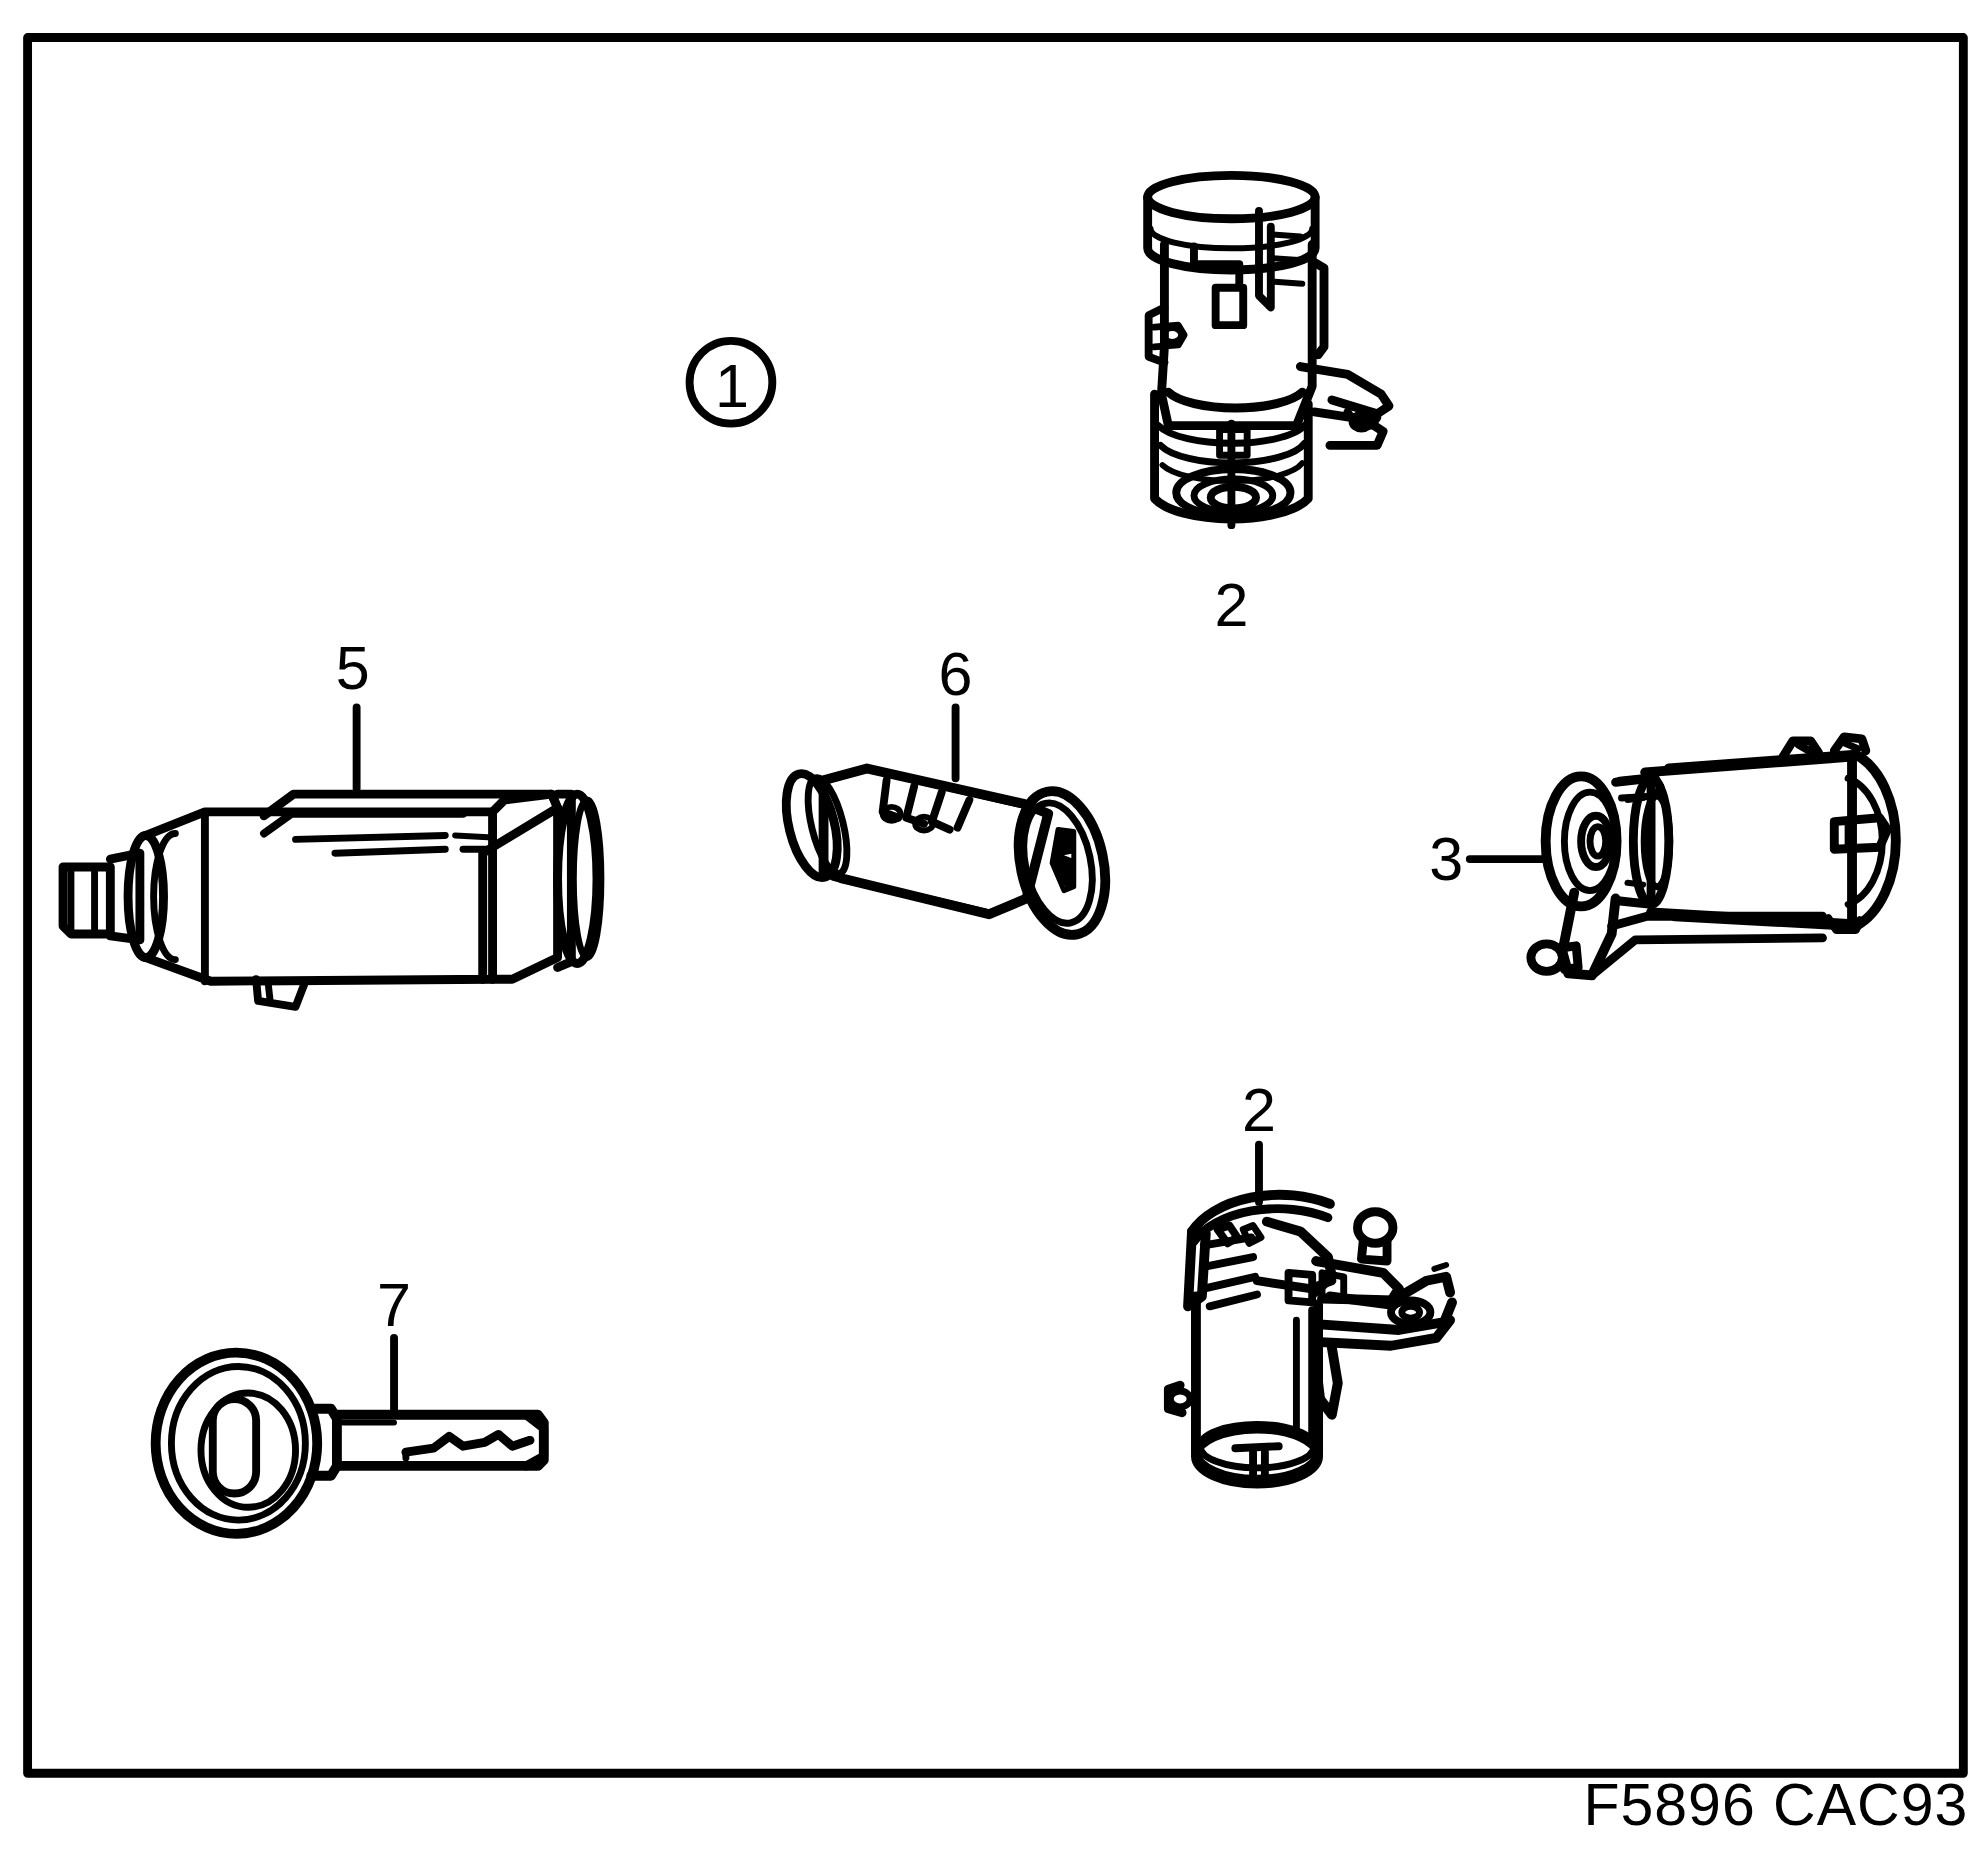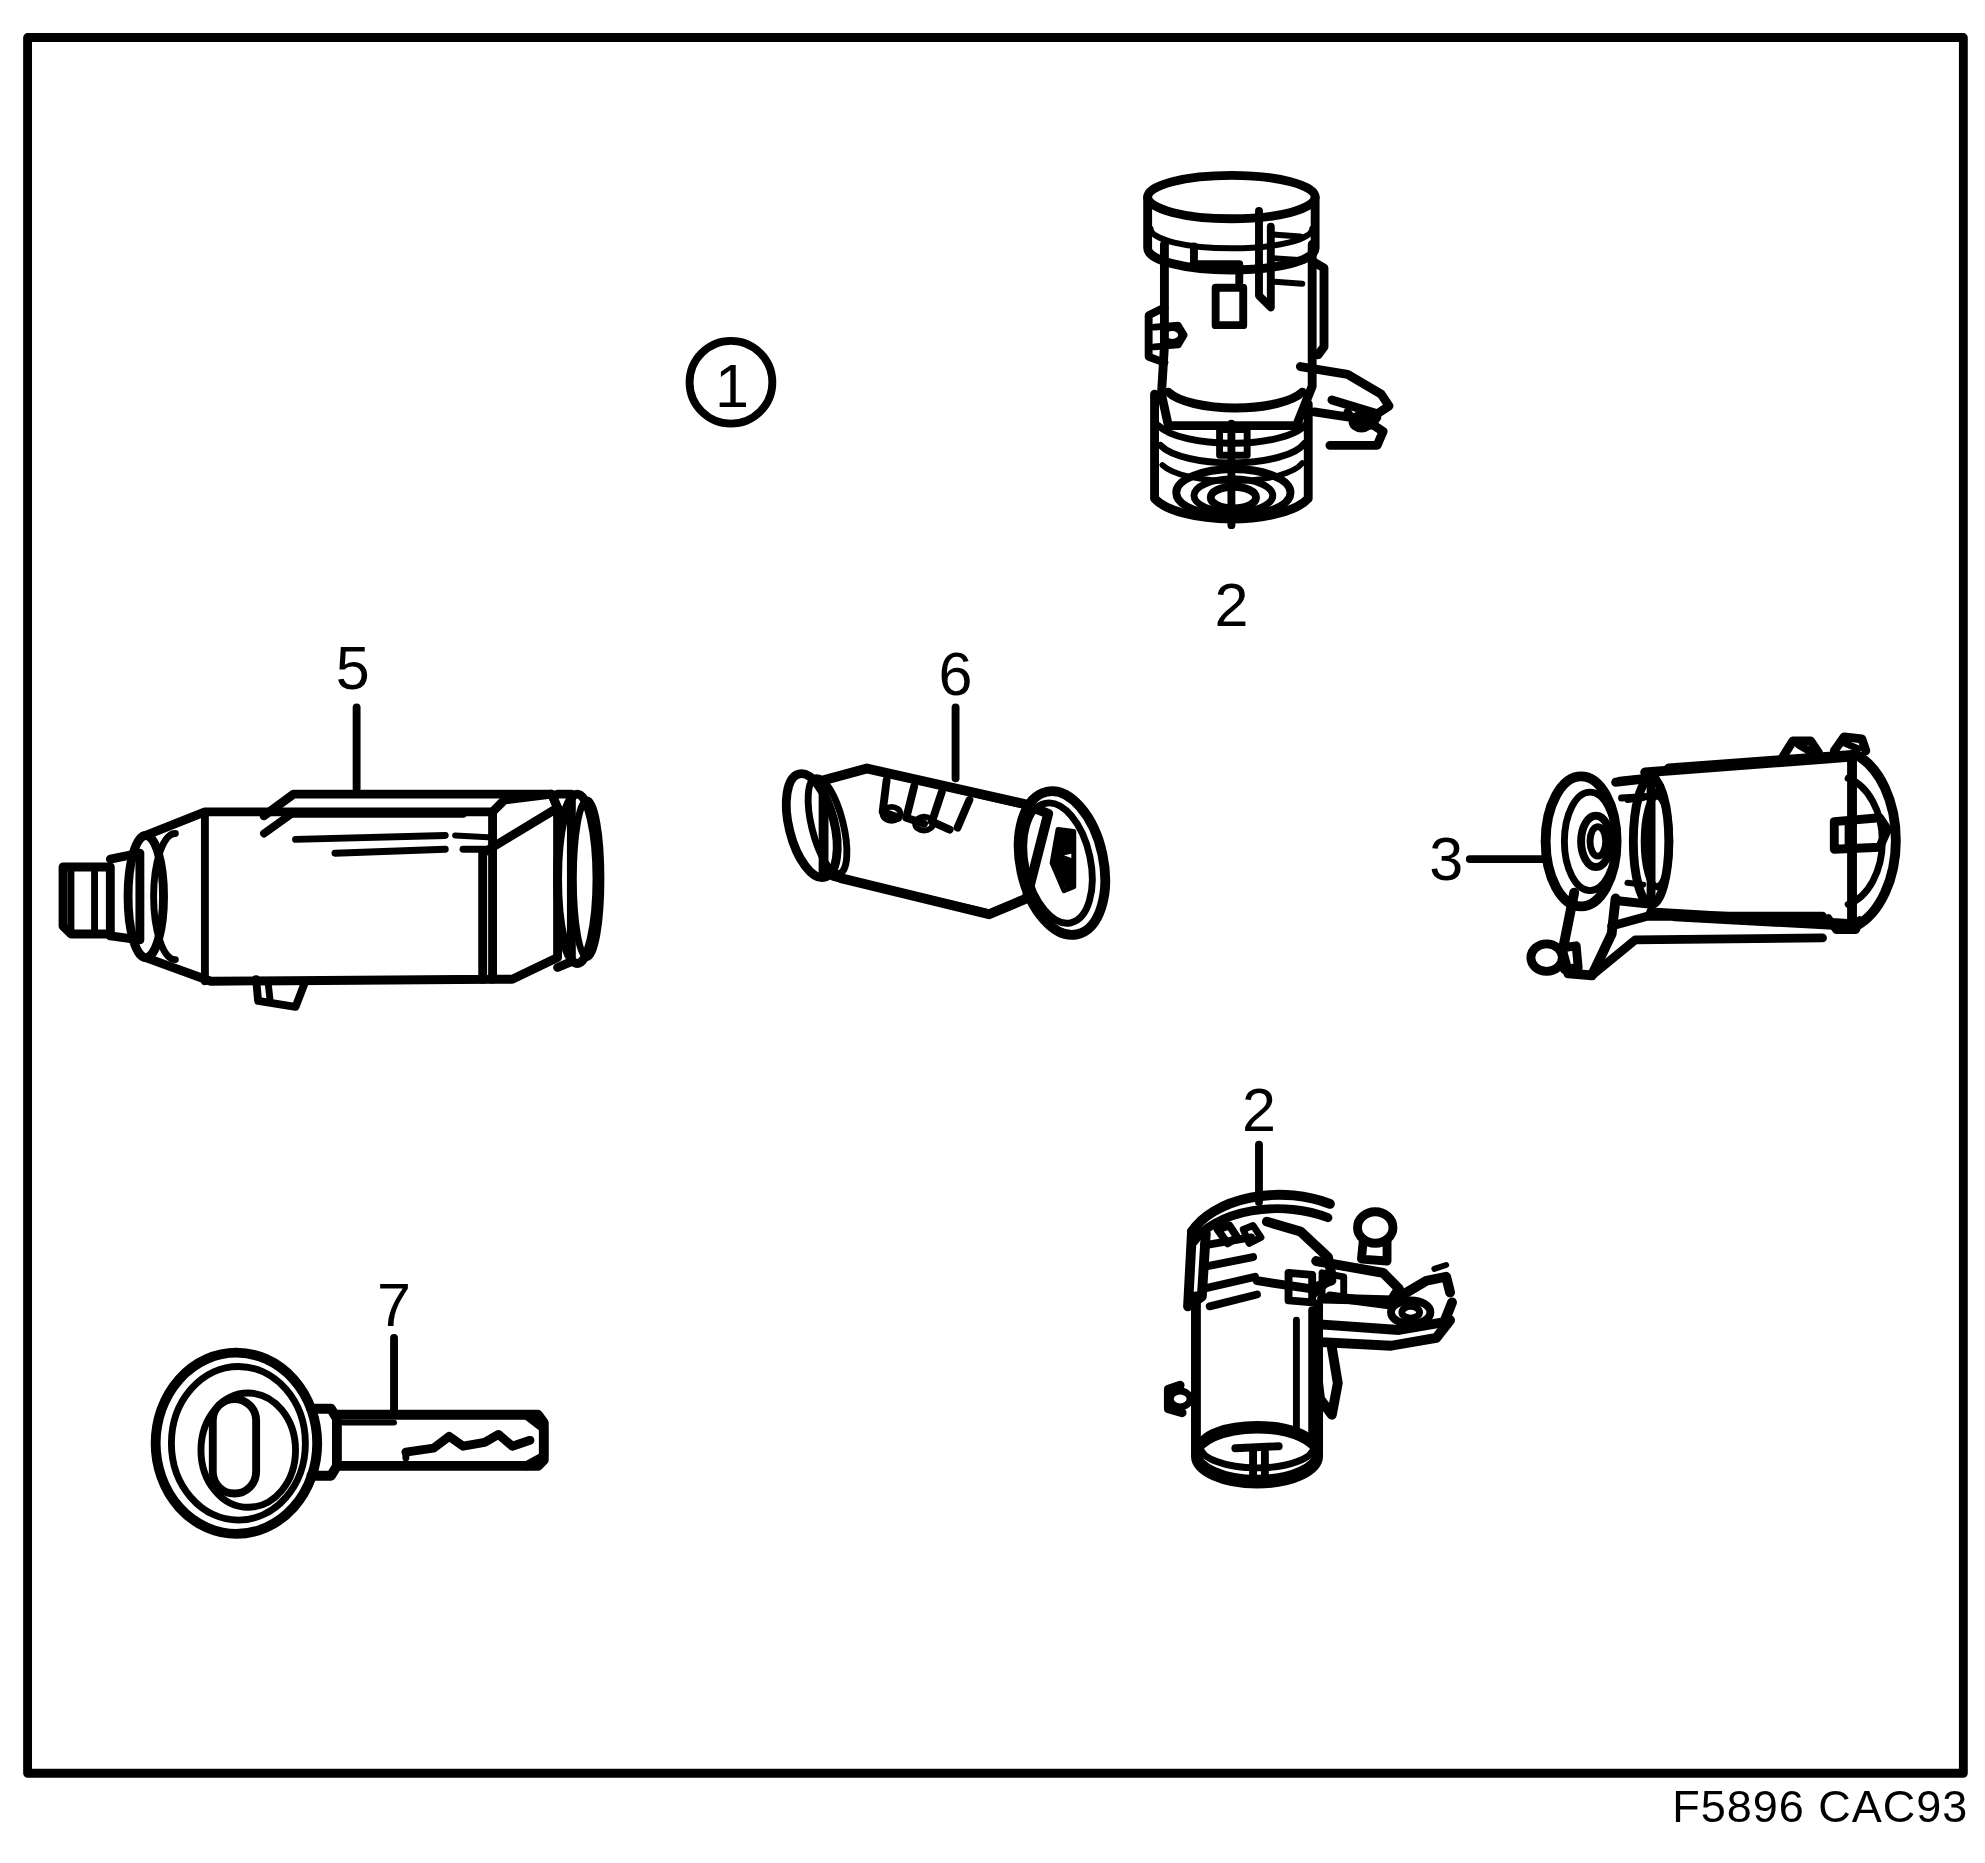--- a/index.html
+++ b/index.html
@@ -43,23 +43,23 @@
     font-size: 62px;
     font-weight: 400;
     fill: #000000;
     stroke: none;
     text-anchor: middle;
     dominant-baseline: central;
   }
   .caption-text {
     position: absolute;
     right: 17.7px;
-    bottom: 31px;
+    bottom: 25px;
     font-family: "Liberation Sans", sans-serif;
-    font-size: 45px;
+    font-size: 59px;
     letter-spacing: 1px;
     color: #000000;
     white-space: nowrap;
   }
 </style>
 </head>
 <body>
 
 <div id="diagram-root">
 

